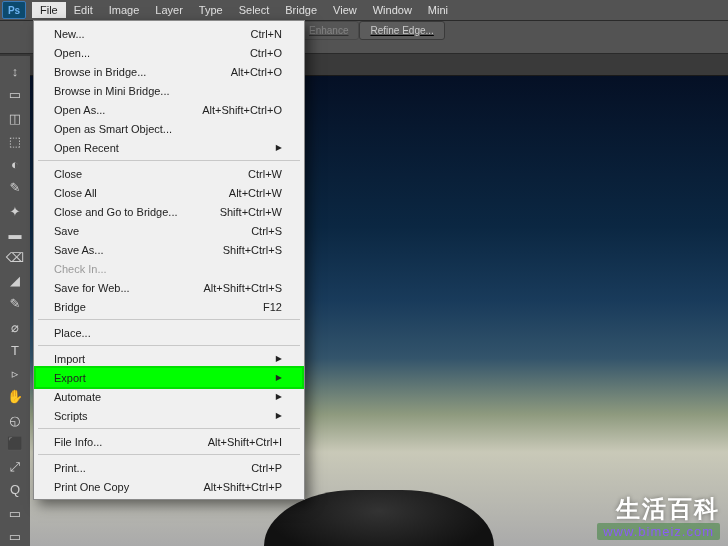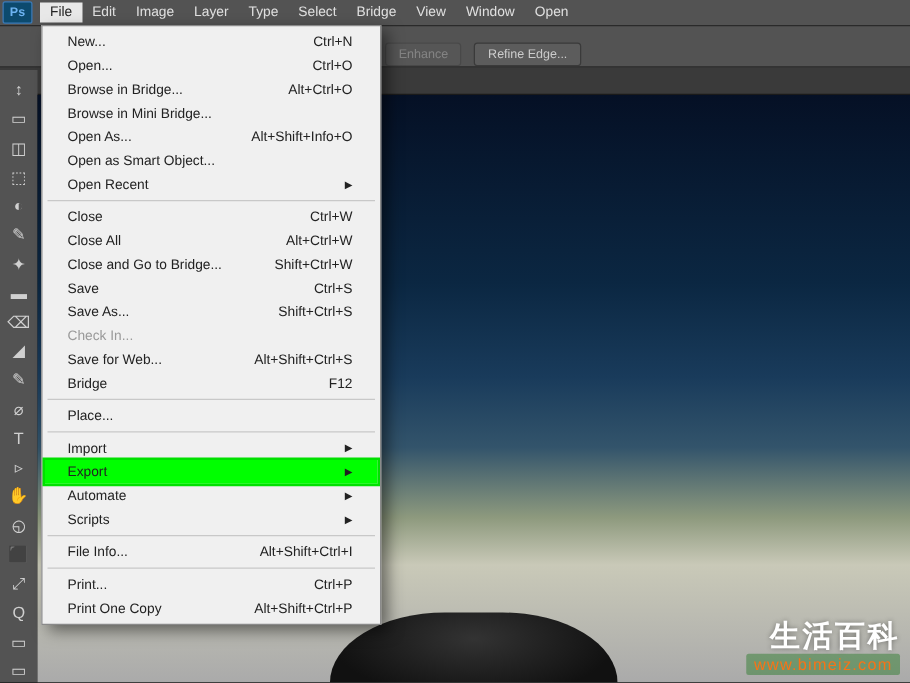--- a/index.html
+++ b/index.html
@@ -5,21 +5,21 @@
   * { margin: 0; padding: 0; box-sizing: border-box; font-family: "Segoe UI", Tahoma, sans-serif; }
   body { width: 728px; height: 546px; overflow: hidden; background: #1a1a1a; position: relative; }
 
   
   .menubar { height: 20px; background: #535353; display: flex; align-items: center; padding: 0 2px; font-size: 11px; color: #e0e0e0; }
   .ps-badge { width: 24px; height: 18px; background: #0c4a6e; border: 1px solid #3a7ab8; display: flex; align-items: center; justify-content: center; font-size: 10px; font-weight: bold; color: #6db3f2; margin-right: 6px; border-radius: 2px; }
   .menu-item { padding: 2px 8px; cursor: default; }
   .menu-item.active { background: #e8e8e8; color: #222; }
 
   
-  .optionsbar { height: 34px; background: #535353; display: flex; align-items: flex-end; padding: 0 8px; gap: 10px; border-bottom: 1px solid #2a2a2a; border-top: 1px solid #2a2a2a; position: relative; z-index: 1; }
+  .optionsbar { height: 34px; background: #535353; display: flex; align-items: flex-start; padding: 0 8px; gap: 0; border-bottom: 1px solid #2a2a2a; border-top: 1px solid #2a2a2a; position: relative; z-index: 1; text-decoration: underline; }
   .opt-btn { background: #5c5c5c; border: 1px solid #3a3a3a; border-radius: 3px; color: #ccc; font-size: 10px; padding: 3px 10px; }
 
   
   .tabbar { height: 22px; background: #3a3a3a; border-bottom: 1px solid #1a1a1a; }
 
   
   .tools { position: absolute; left: 0; top: 56px; width: 30px; background: #535353; height: calc(546px - 56px); display: flex; flex-direction: column; align-items: center; padding-top: 6px; gap: 4px; }
   .tool { width: 22px; height: 20px; display: flex; align-items: center; justify-content: center; color: #d0d0d0; font-size: 13px; }
 
   
@@ -30,38 +30,38 @@
   .dropdown { position: absolute; left: 33px; top: 20px; width: 272px; background: #f0f0f0; border: 1px solid #8a8a8a; box-shadow: 5px 5px 12px rgba(0,0,0,.5); padding: 3px 2px; font-size: 11px; color: #222; z-index: 50; }
   .dd-row { display: flex; justify-content: space-between; align-items: center; height: 19px; padding: 0 20px 0 18px; position: relative; }
   .dd-row.disabled { color: #9a9a9a; }
   .dd-row.highlight { background: #00ff00; outline: 2px solid #00e000; }
   .dd-row .arrow { font-size: 8px; }
   .dd-sep { height: 1px; background: #c8c8c8; margin: 3px 2px; }
 
   
   .watermark { position: absolute; right: 8px; bottom: 6px; text-align: right; z-index: 60; }
   .watermark .line1 { font-size: 24px; font-weight: bold; color: #fff; letter-spacing: 2px; text-shadow: 0 0 4px rgba(0,0,0,.4); }
-  .watermark .line2 { font-size: 13px; color: #f97316; background: rgba(60,130,60,.55); padding: 1px 6px; border-radius: 2px; letter-spacing: 1px; margin-top: -2px; }
+  .watermark .line2 { font-size: 13px; color: #8b5cf6; background: rgba(60,130,60,.55); padding: 1px 6px; border-radius: 2px; letter-spacing: 1px; margin-top: -2px; }
 </style>
 </head>
 <body>
 
 <div class="menubar">
   <div class="ps-badge">Ps</div>
   <div id="menu-items" style="display: flex;">
       <div class="menu-item active">File</div>
       <div class="menu-item">Edit</div>
       <div class="menu-item">Image</div>
       <div class="menu-item">Layer</div>
       <div class="menu-item">Type</div>
       <div class="menu-item">Select</div>
       <div class="menu-item">Bridge</div>
       <div class="menu-item">View</div>
       <div class="menu-item">Window</div>
-      <div class="menu-item">Open</div>
+      <div class="menu-item">Mini</div>
     </div>
 </div>
 
 <div class="optionsbar">
   <div style="width:290px"></div>
   <button class="opt-btn" style="opacity:.4">Enhance</button>
   <button class="opt-btn">Refine Edge...</button>
 </div>
 
 <div class="tabbar"></div>
@@ -105,21 +105,21 @@
     </div>
     <div class="dd-row">
       <span>Browse in Bridge...</span>
       <span>Alt+Ctrl+O</span>
     </div>
     <div class="dd-row">
       <span>Browse in Mini Bridge...</span>
     </div>
     <div class="dd-row">
       <span>Open As...</span>
-      <span>Alt+Shift+Info+O</span>
+      <span>Alt+Shift+Ctrl+O</span>
     </div>
     <div class="dd-row">
       <span>Open as Smart Object...</span>
     </div>
     <div class="dd-row">
       <span>Open Recent</span>
       <span class="arrow">▶</span>
     </div>
     <div class="dd-sep"></div>
     <div class="dd-row">

